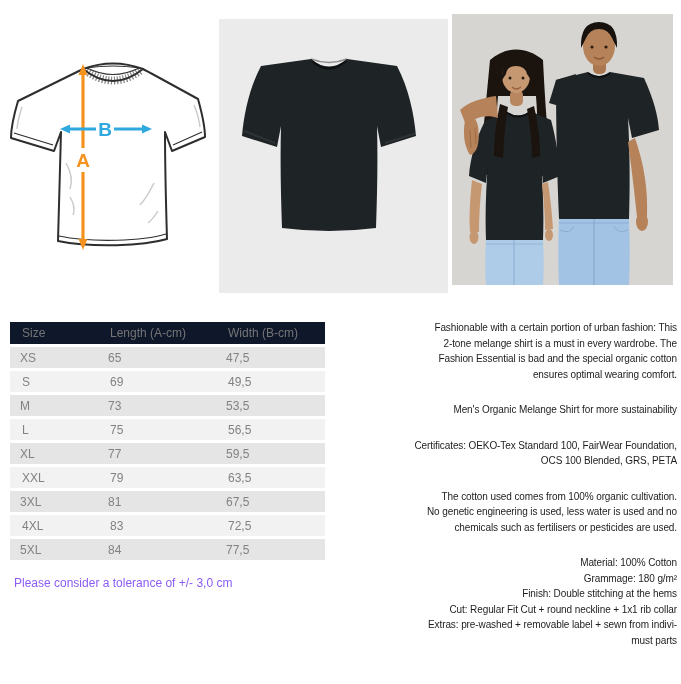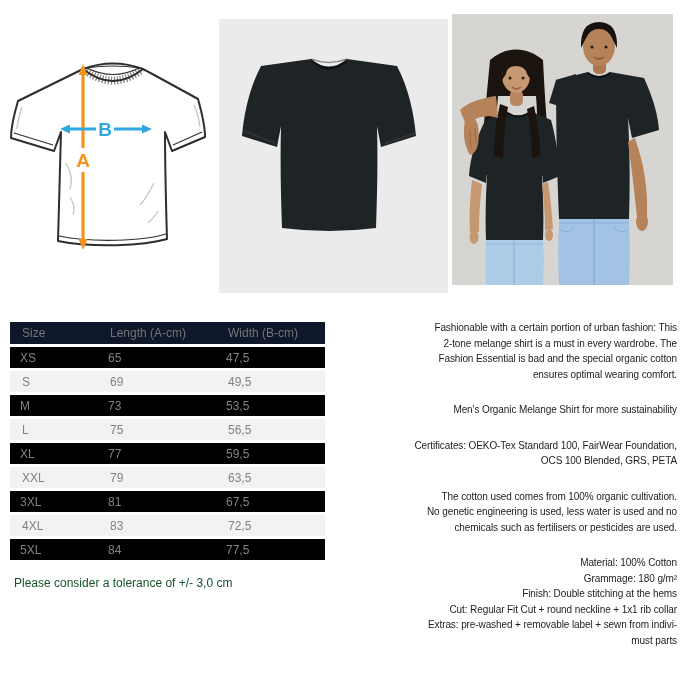--- a/index.html
+++ b/index.html
@@ -15,24 +15,24 @@
   #size-diagram{position:absolute;left:8px;top:45px;width:200px;height:215px;}
   #flat-photo{position:absolute;left:219px;top:19px;width:229px;height:274px;background:#ebebeb;}
   #models-photo{position:absolute;left:452px;top:14px;width:221px;height:271px;background:#d7d5d2;overflow:hidden;}
   #size-diagram svg,#flat-photo svg,#models-photo svg{display:block;width:100%;height:100%;}
 
   
   #size-chart{position:absolute;left:10px;top:322px;width:315px;font-size:12px;color:#828282;}
   .t-row{display:grid;grid-template-columns:88px 118px auto;align-items:center;
          padding-left:12px;height:21px;margin-top:3px;}
   .t-head{height:22px;margin-top:0;background:#0f172a;color:#757575;}
-  .row-dark{background:#000000;padding-left:10px;}
+  .row-dark{background:#e5e5e5;padding-left:10px;}
   .row-light{background:#f2f2f2;}
 
-  #tolerance-note{position:absolute;left:14px;top:576px;font-size:12px;color:#14532d;}
+  #tolerance-note{position:absolute;left:14px;top:576px;font-size:12px;color:#8b5cf6;}
 
   
   #product-description{position:absolute;left:348px;top:320px;width:329px;
     font-size:10px;line-height:15.5px;color:#1d1d1d;letter-spacing:-0.1px;text-align:right;}
   #product-description p{margin:0 0 20px 0;white-space:pre-line;}
   #product-description .detail-line{white-space:pre-line;}
 </style>
 </head>
 <body>
 

